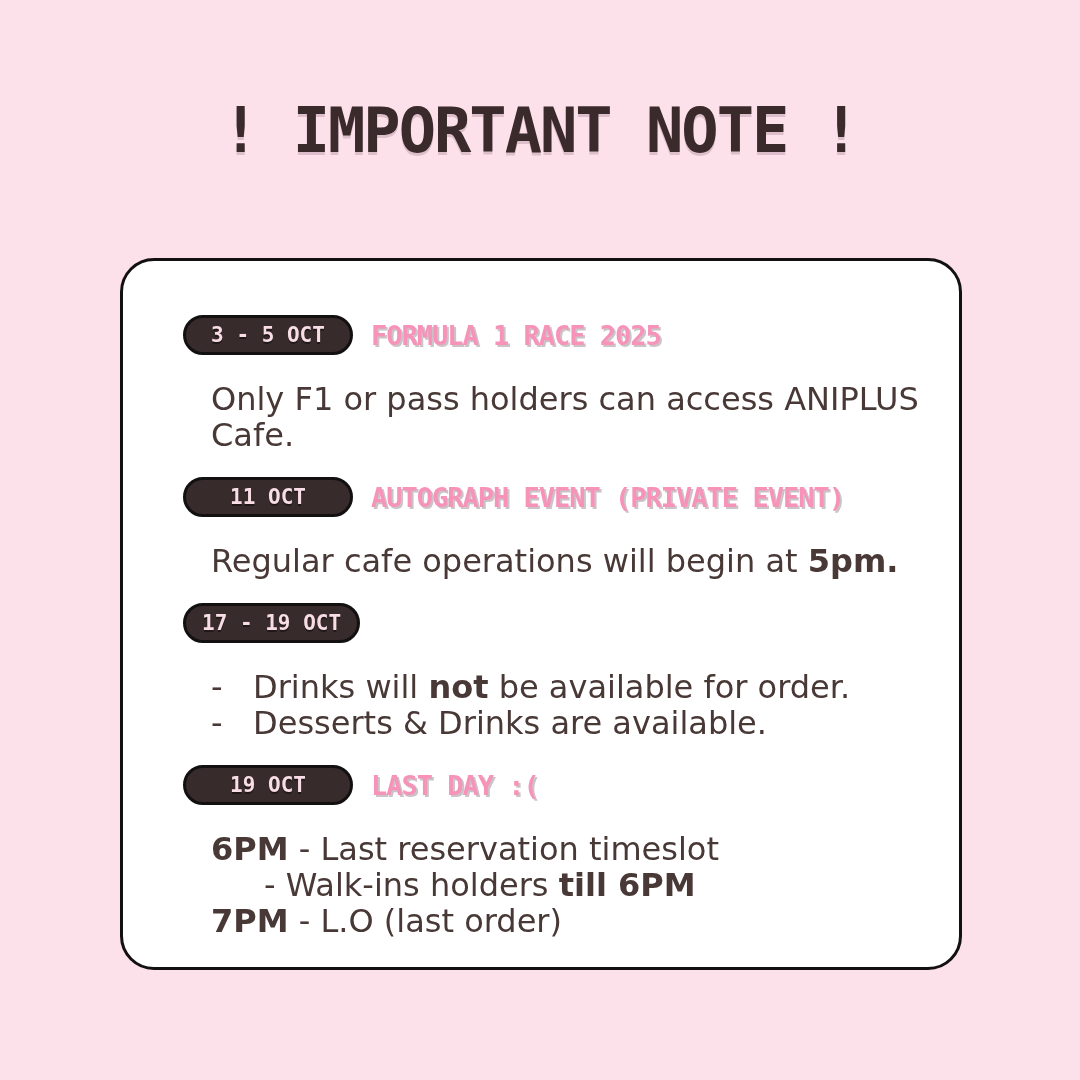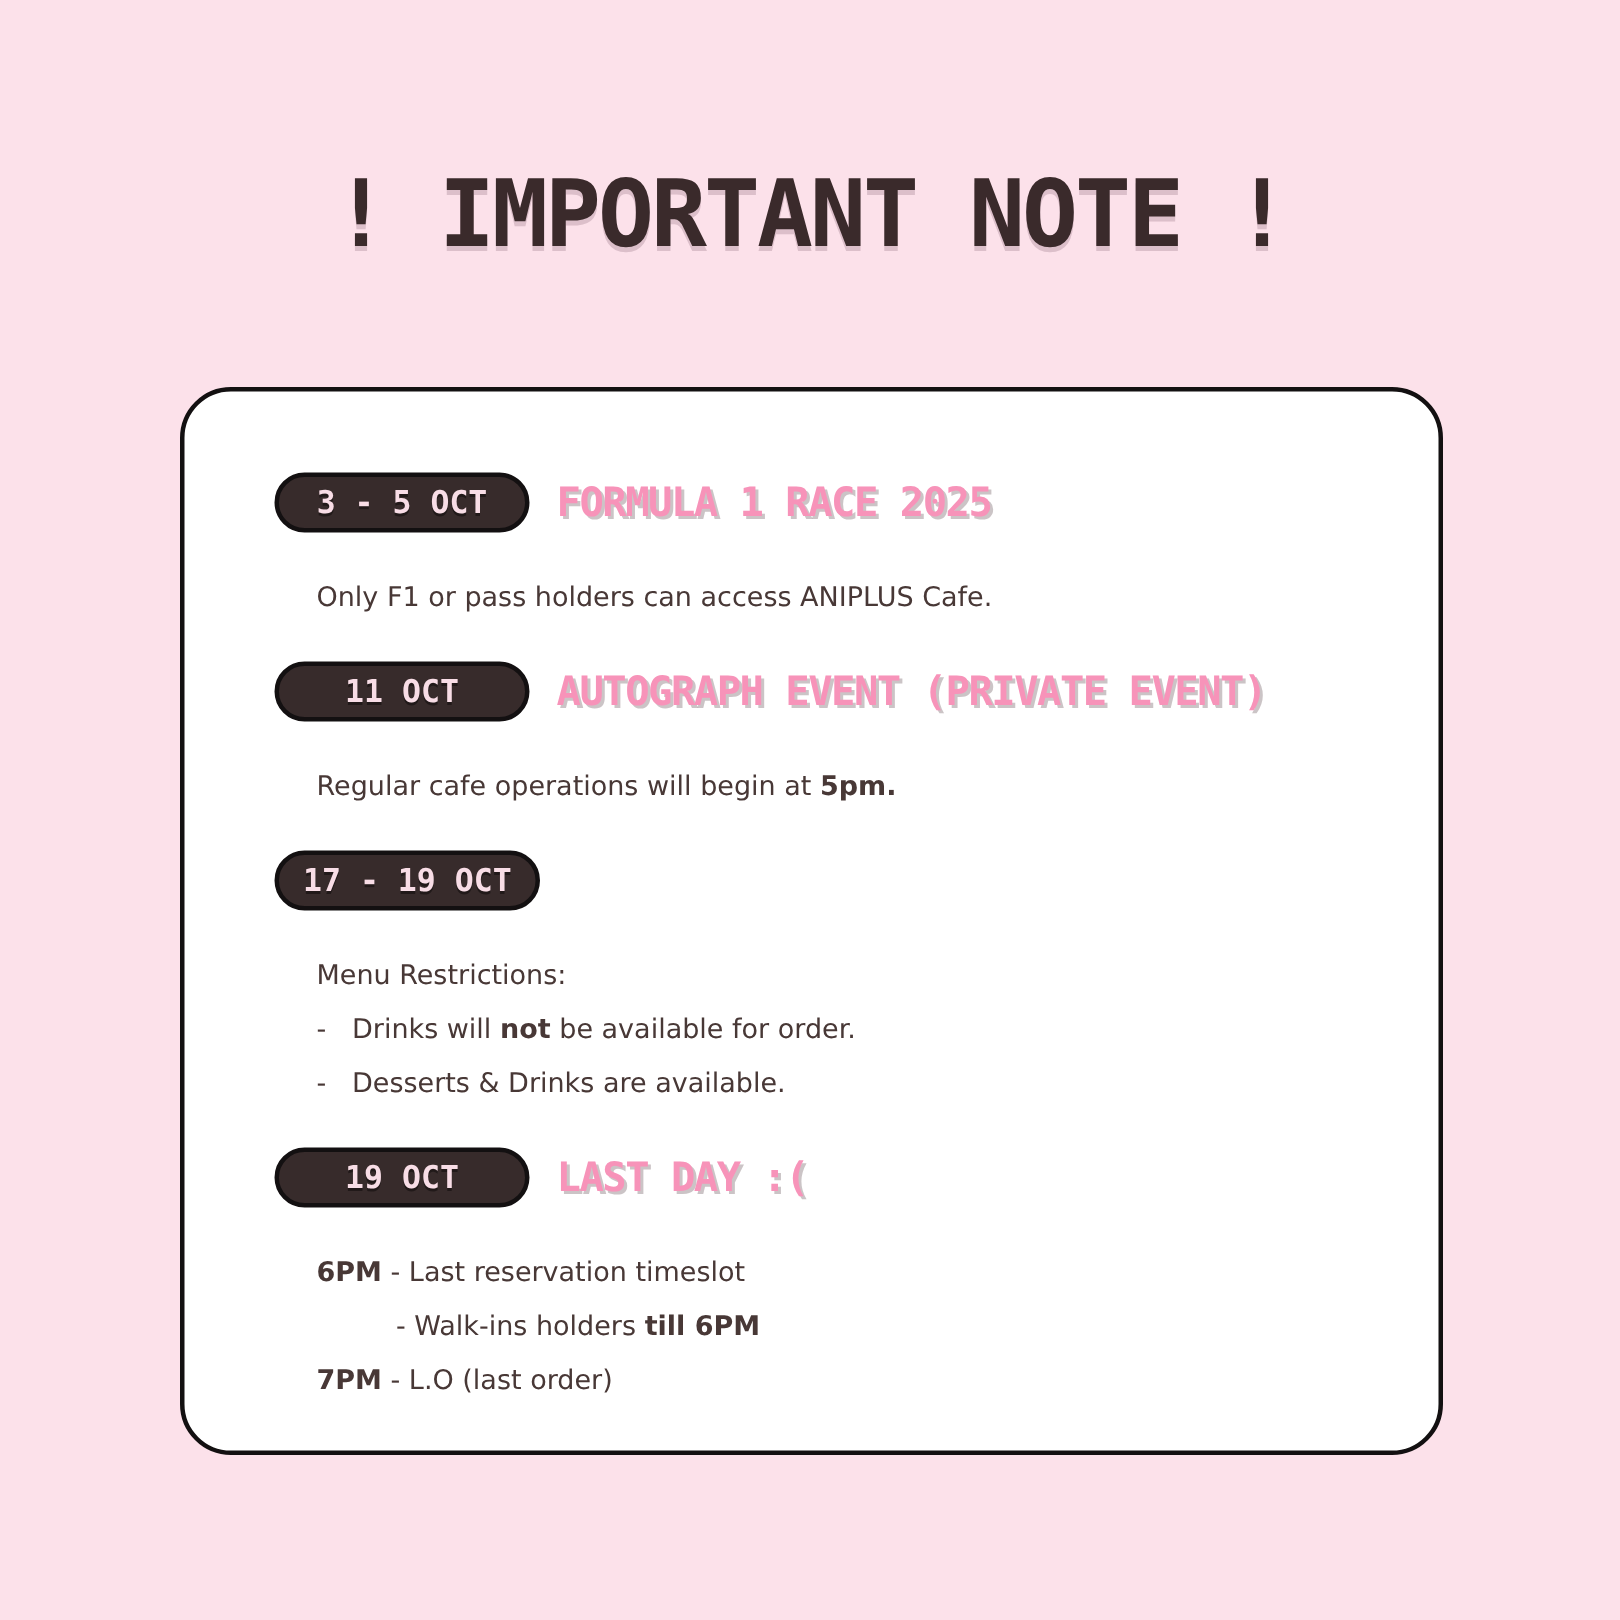--- a/index.html
+++ b/index.html
@@ -10,21 +10,21 @@
     position: relative;
     width: 1080px;
     height: 1080px;
     background: var(--bg, #fce1ea);
     overflow: hidden;
     font-family: "DejaVu Sans", sans-serif;
   }
 
   .page-title {
     position: absolute;
-    top: 106px;
+    top: 94px;
     left: 0;
     right: 0;
     text-align: center;
     font-family: "DejaVu Sans Mono", monospace;
     font-weight: 700;
     font-size: 62px;
     letter-spacing: -2px;
     color: var(--ink-dark, #3a2a2b);
     text-shadow: 0 3px 0 #dcbfca;
     white-space: pre;
@@ -80,21 +80,21 @@
     font-size: 27px;
     letter-spacing: -1px;
     color: var(--accent, #f793b9);
     text-shadow: 2px 2px 0 rgba(160,148,152,0.55);
     white-space: pre;
   }
 
   .body-lines { margin-left: 28px; }
 
   .body-line {
-    font-size: 18px;
+    font-size: 32px;
     line-height: 36px;
     color: var(--ink, #483836);
     white-space: pre-wrap;
   }
 
   .body-line.indent { padding-left: 53px; }
 
   .body-line b { font-weight: 700; }
 </style>
 </head>
@@ -127,21 +127,20 @@
             <p class="body-line"><span>Regular cafe operations will begin at </span><b>5pm.</b></p>
           </div>
         </div>
         <div class="section">
           <div class="badge-row">
             <div class="badge">
               <span class="badge-label">17 - 19 OCT</span>
             </div>
           </div>
           <div class="body-lines">
-            <p class="body-line"><span>Menu Restrictions:</span></p>
             <p class="body-line"><span>-   Drinks will </span><b>not</b><span> be available for order.</span></p>
             <p class="body-line"><span>-   Desserts &amp; Drinks are available.</span></p>
           </div>
         </div>
         <div class="section">
           <div class="badge-row">
             <div class="badge">
               <span class="badge-label">19 OCT</span>
             </div>
             <span class="section-heading">LAST DAY :(</span>

